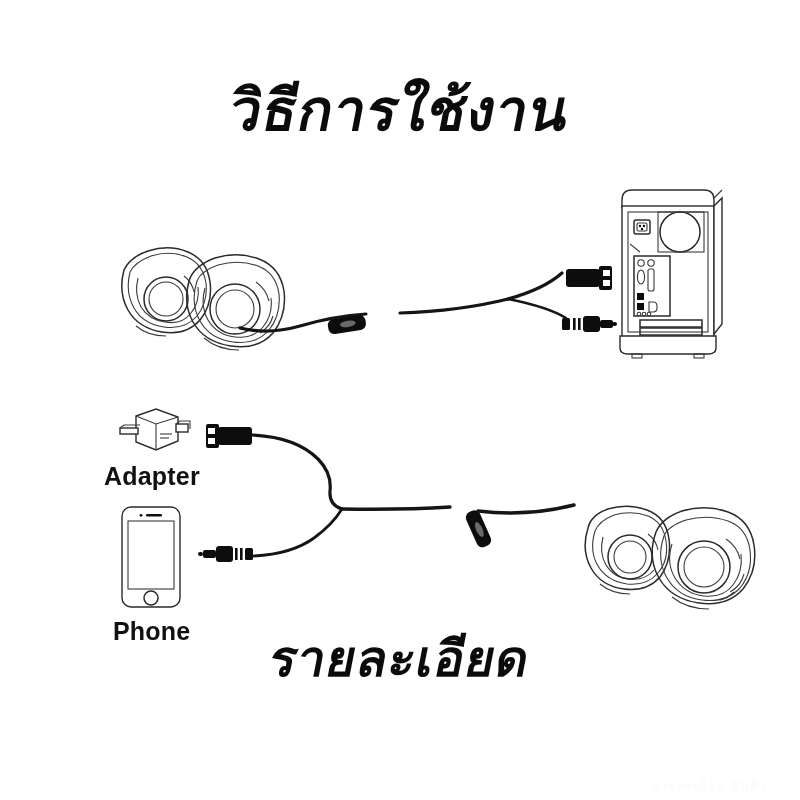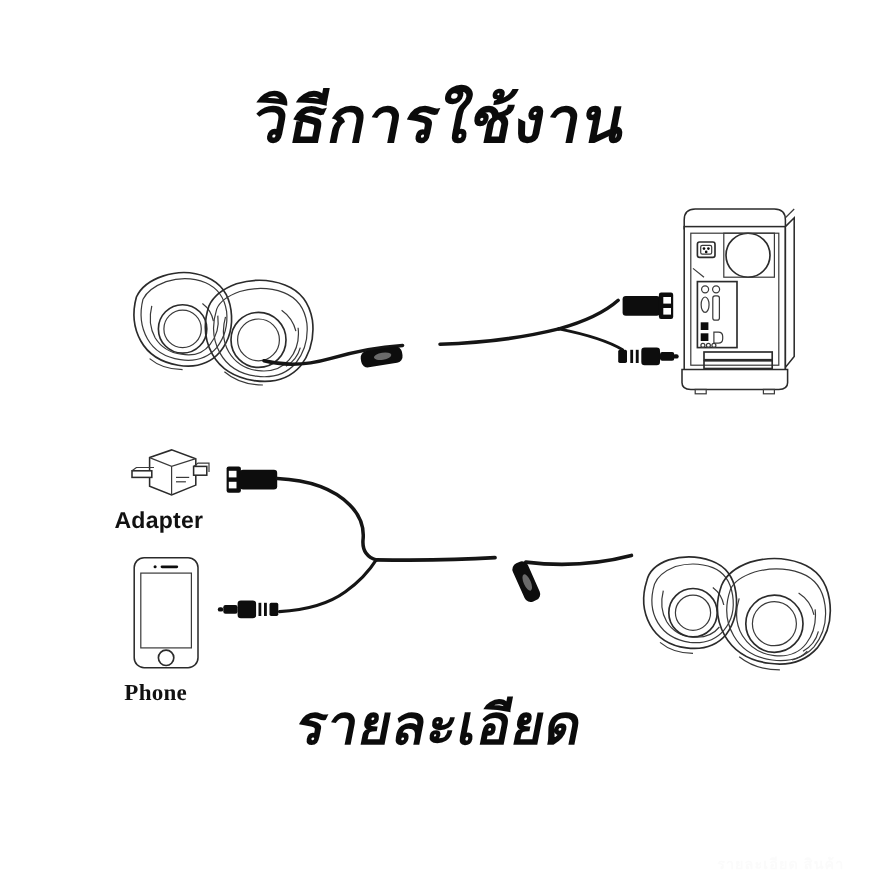--- a/index.html
+++ b/index.html
@@ -39,27 +39,27 @@
     left: 0; right: 0;
     top: 630px;
     font-size: 50px;
     line-height: 58px;
   }
 
   
   .device-label {
     font-family: "Liberation Sans", sans-serif;
     font-weight: 700;
-    font-size: 21px;
+    font-size: 25px;
     color: #111111;
     white-space: nowrap;
     letter-spacing: 0.2px;
   }
   #label-adapter { left: 104px; top: 462px; }
-  #label-phone   { left: 113px; top: 617px; font-family: Liberation Serif, serif; }
+  #label-phone   { left: 113px; top: 617px; }
 
   
   #watermark {
     left: 652px;
     top: 775px;
     font-size: 13px;
     font-weight: 700;
     color: #fbfbfb;
     letter-spacing: 1px;
     white-space: nowrap;

